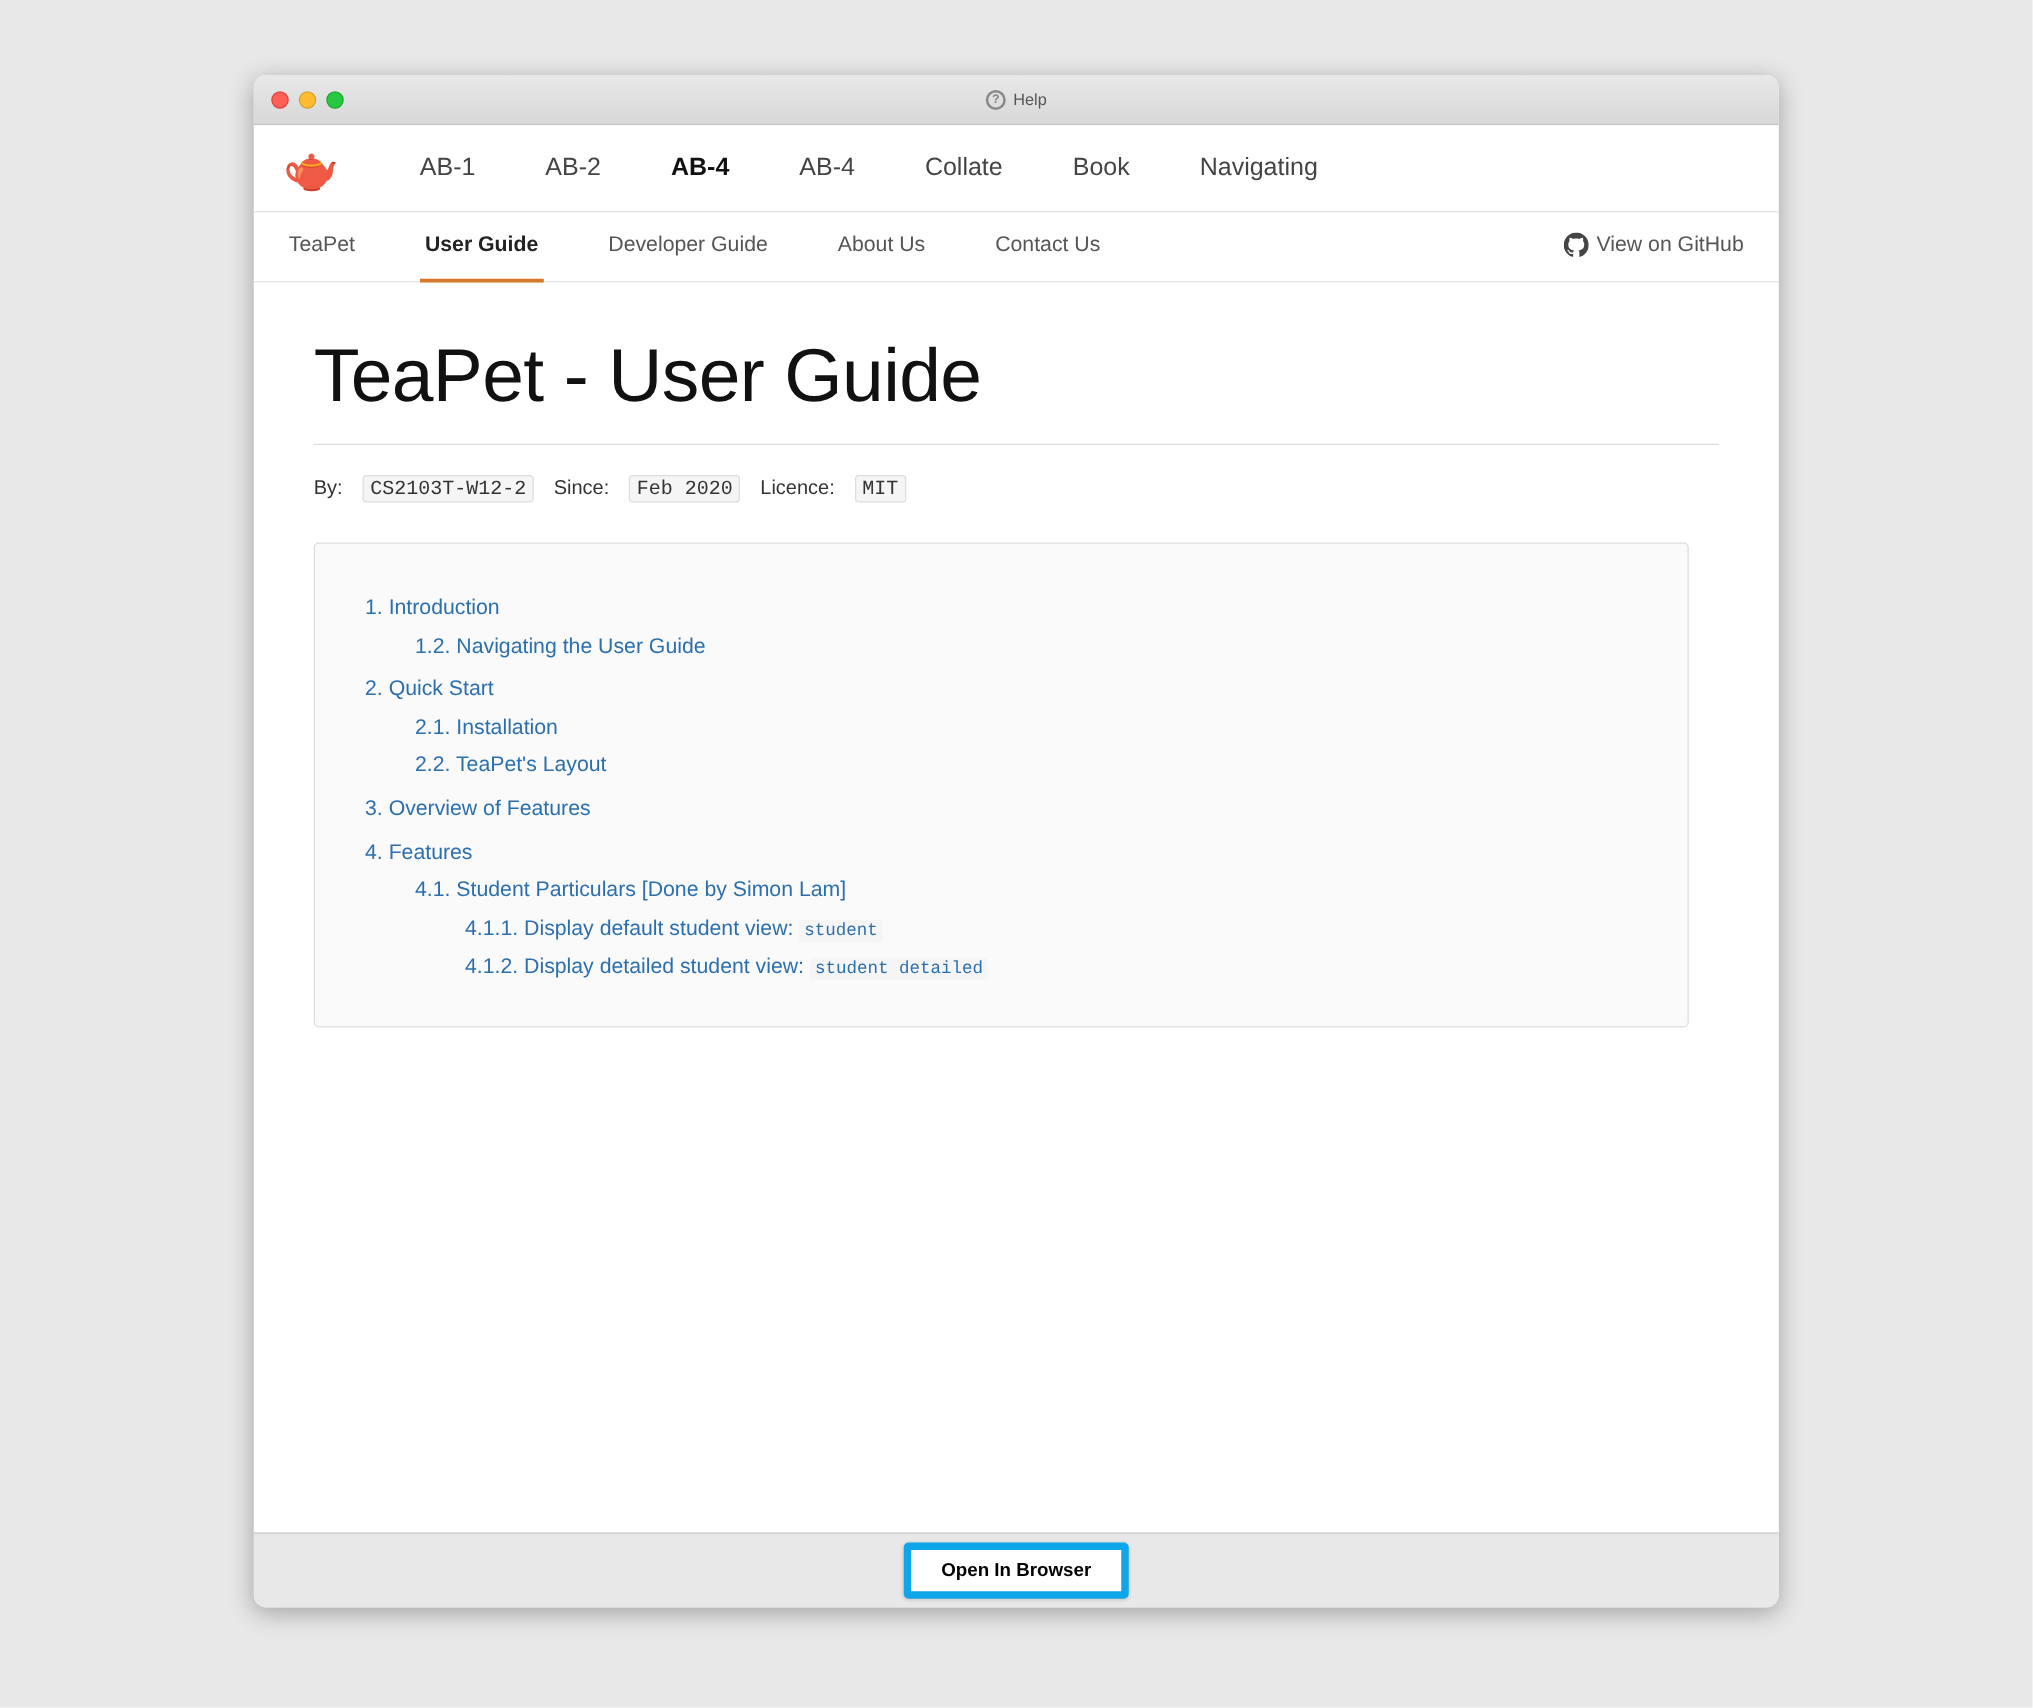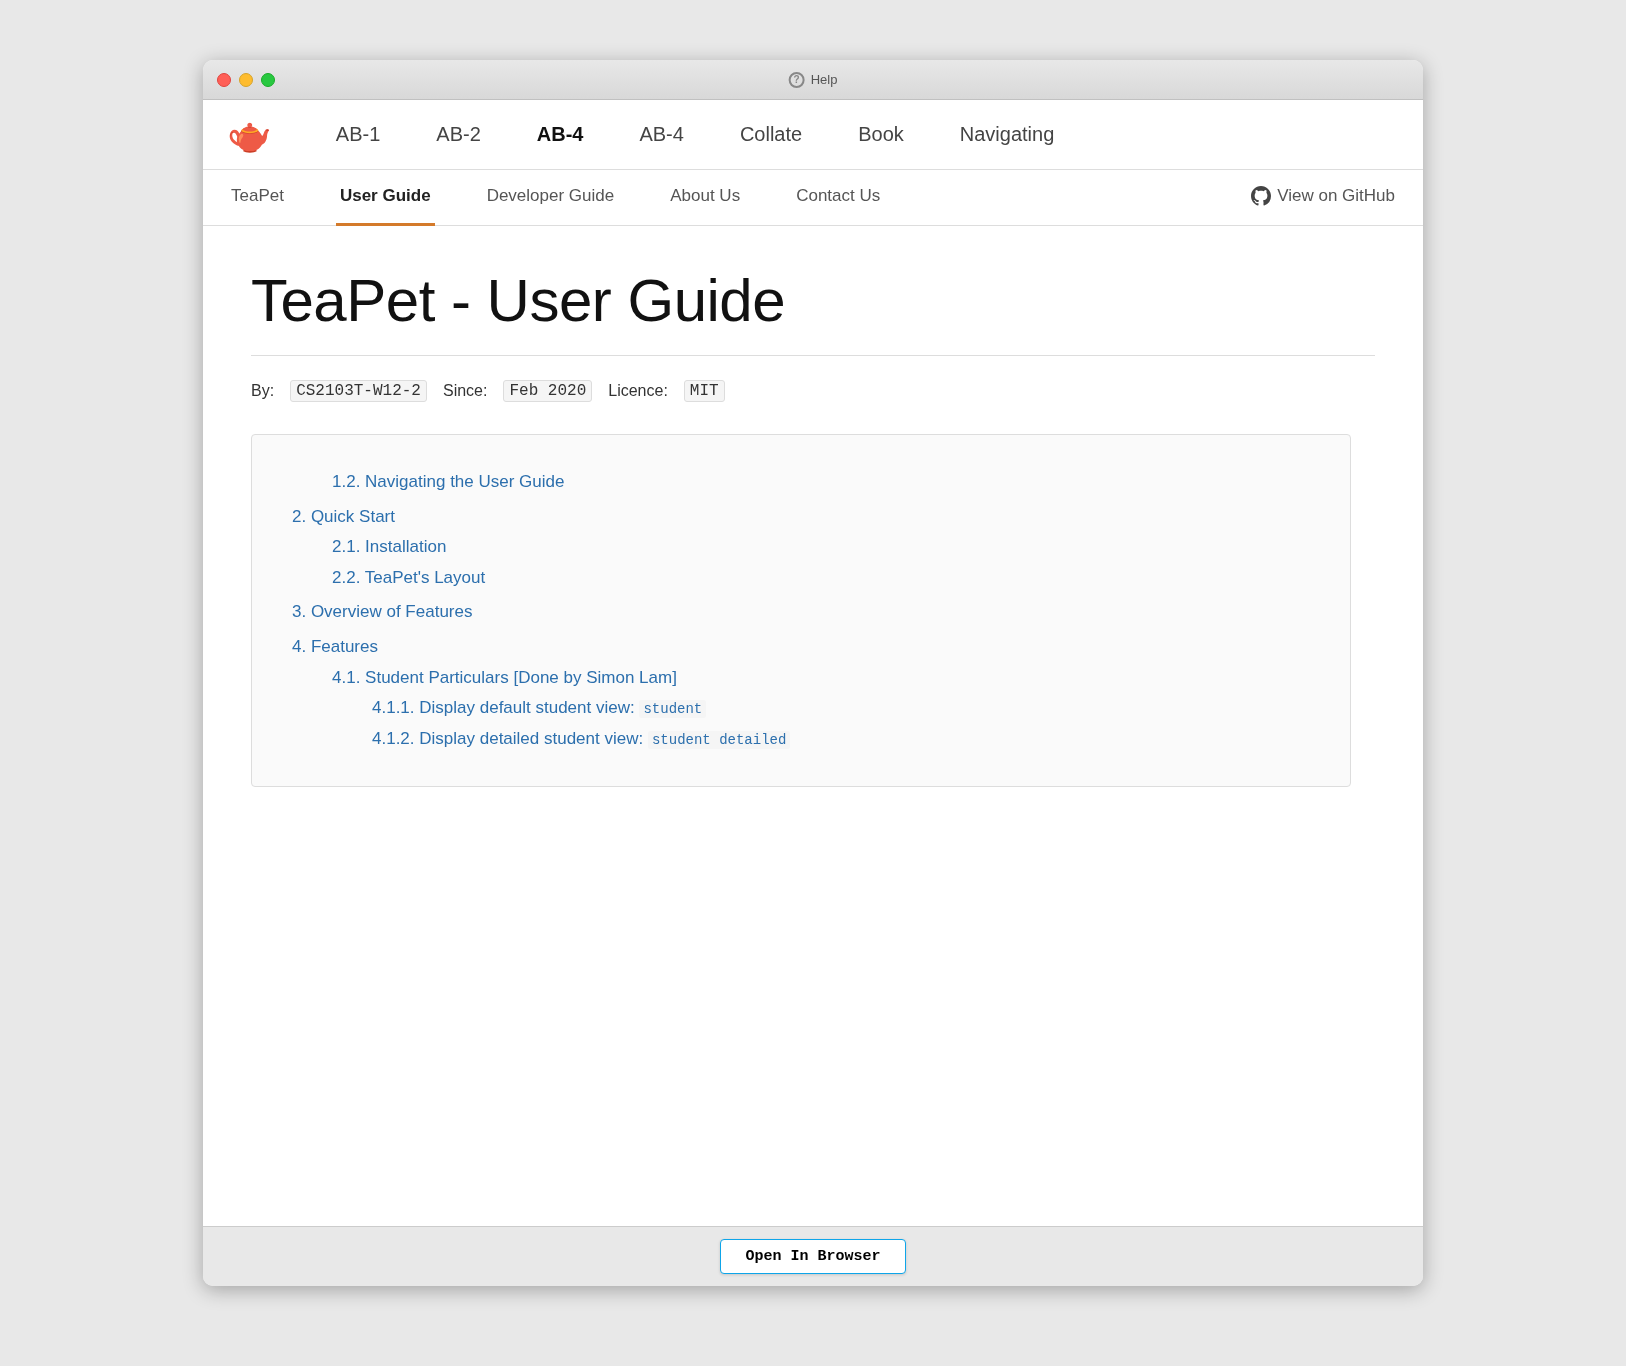--- a/index.html
+++ b/index.html
@@ -217,28 +217,27 @@
       background: #e8e8e8;
       height: 60px;
       display: flex;
       align-items: center;
       justify-content: center;
       border-top: 1px solid #ccc;
     }
 
     .open-browser-btn {
       background: white;
-      border: 1px solid #0ea5e9;
+      border: 6px solid #0ea5e9;
       border-radius: 4px;
       padding: 8px 24px;
       font-size: 15px;
       font-weight: 600;
       cursor: pointer;
       box-shadow: 0 1px 3px rgba(0,0,0,0.15);
-      font-family: Liberation Mono, monospace;
     }
 
     
     .github-svg {
       width: 20px;
       height: 20px;
     }
   </style>
 </head>
 <body>
@@ -289,20 +288,21 @@
     <div class="meta-line">
       <span>By:</span>
       <span class="meta-code">CS2103T-W12-2</span>
       <span>Since:</span>
       <span class="meta-code">Feb 2020</span>
       <span>Licence:</span>
       <span class="meta-code">MIT</span>
     </div>
 
     <div class="toc-box" id="toc-container">
+    <a class="toc-item toc-level-1" href="#">1. Introduction</a>
         <a class="toc-item toc-level-2" href="#">1.2. Navigating the User Guide</a>
         <a class="toc-item toc-level-1" href="#">2. Quick Start</a>
         <a class="toc-item toc-level-2" href="#">2.1. Installation</a>
         <a class="toc-item toc-level-2" href="#">2.2. TeaPet's Layout</a>
         <a class="toc-item toc-level-1" href="#">3. Overview of Features</a>
         <a class="toc-item toc-level-1" href="#">4. Features</a>
         <a class="toc-item toc-level-2" href="#">4.1. Student Particulars [Done by Simon Lam]</a>
         <a class="toc-item toc-level-3" href="#">4.1.1. Display default student view: <code style="font-family: &quot;Courier New&quot;, Courier, monospace; font-size: 14px; background: rgb(245, 245, 245); padding: 1px 4px; border-radius: 3px;">student</code></a>
         <a class="toc-item toc-level-3" href="#">4.1.2. Display detailed student view: <code style="font-family: &quot;Courier New&quot;, Courier, monospace; font-size: 14px; background: rgb(245, 245, 245); padding: 1px 4px; border-radius: 3px;">student detailed</code></a>
       </div>

